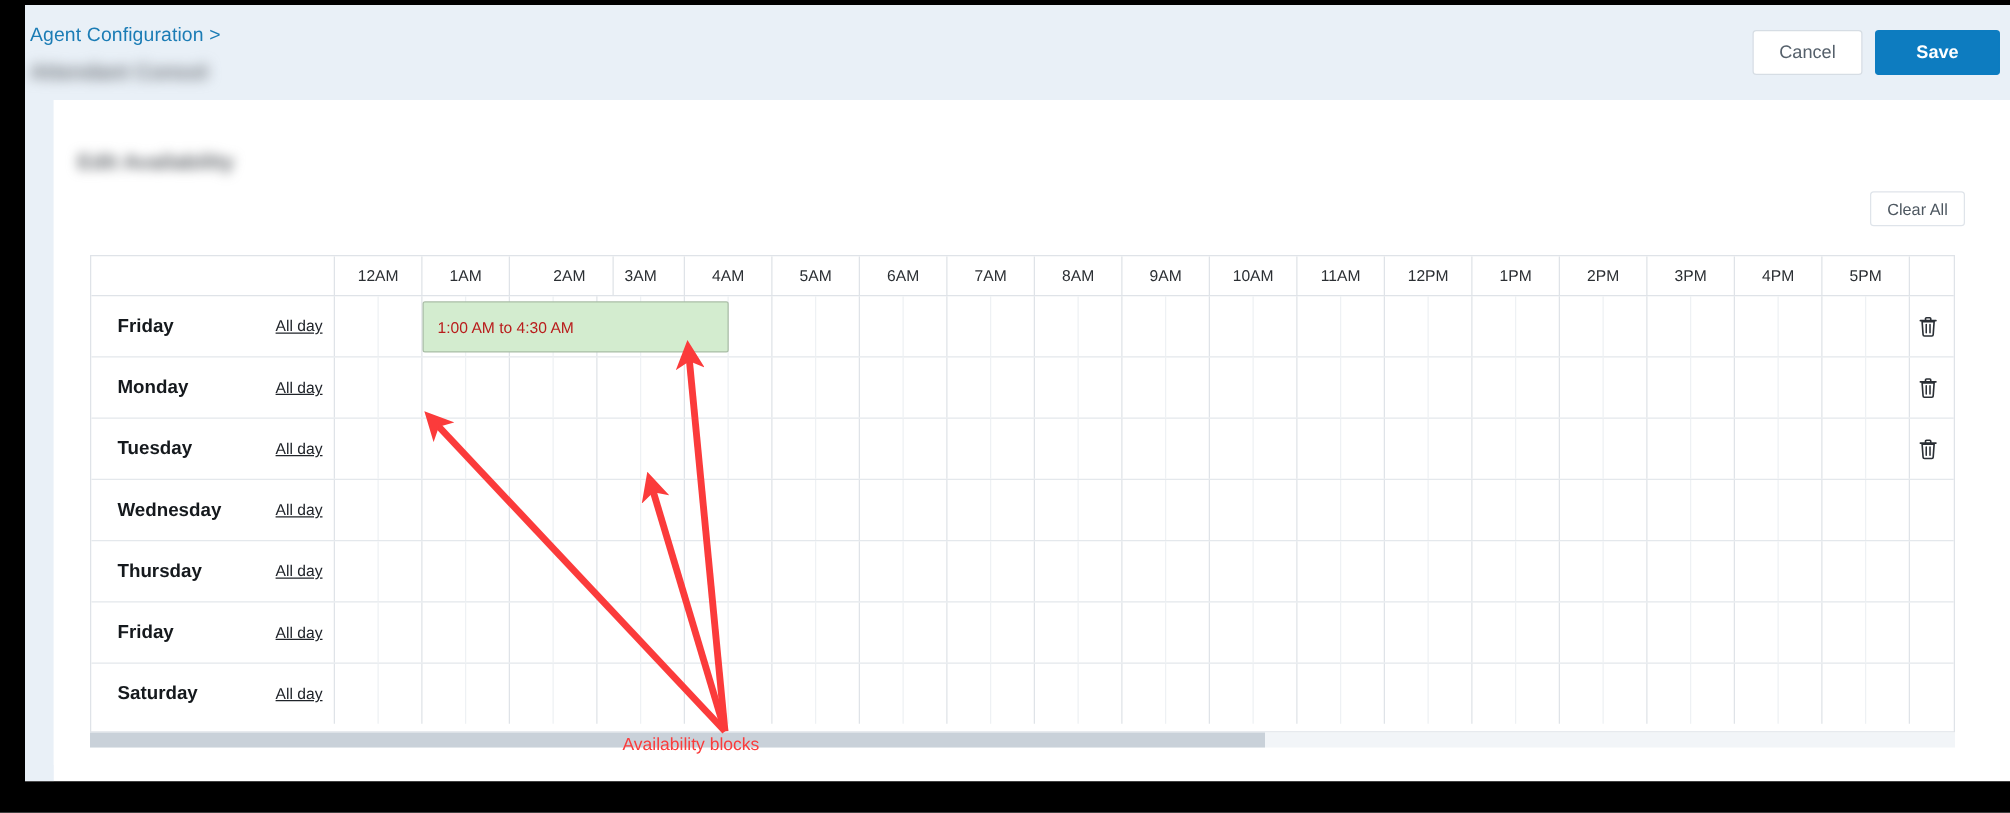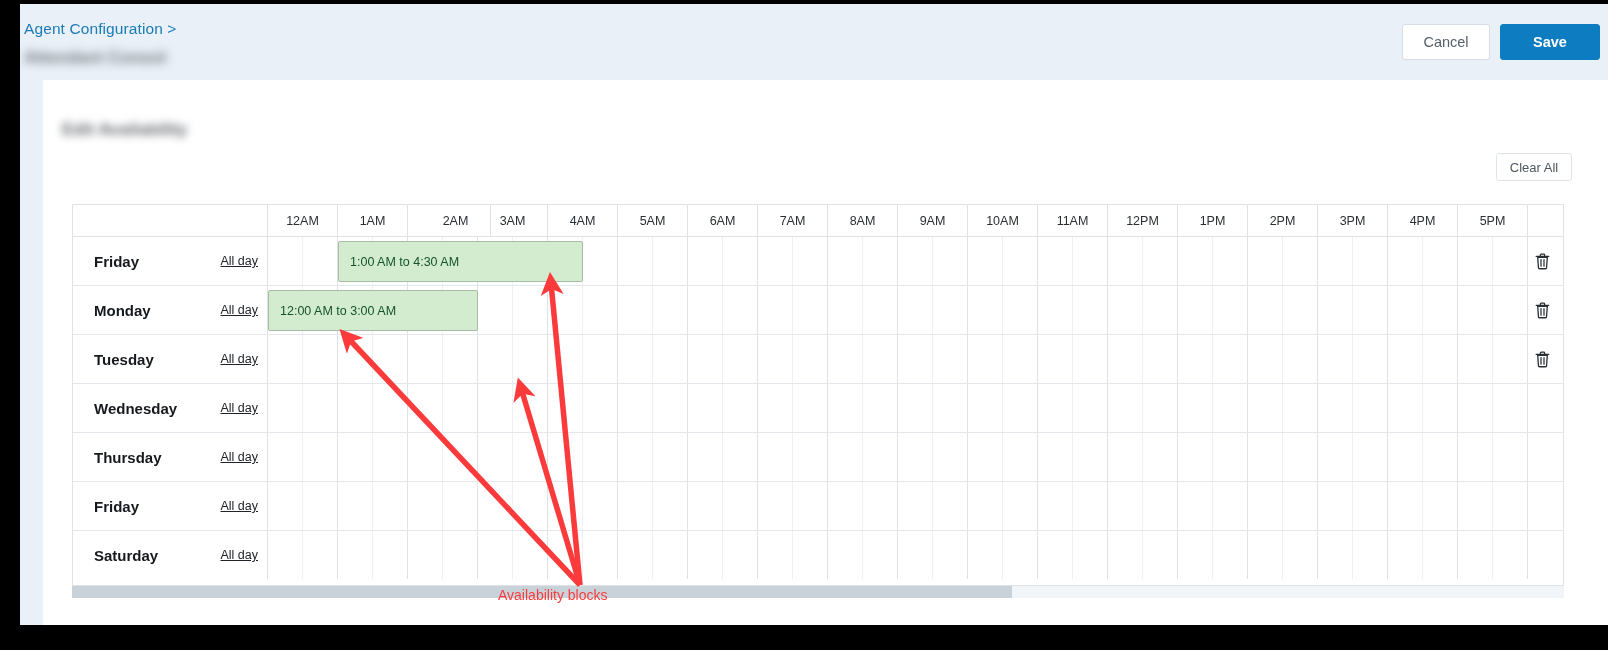--- a/index.html
+++ b/index.html
@@ -276,21 +276,21 @@
     top: 4px;
     height: 41px;
     background: #d3eccf;
     border: 1px solid #a9bda6;
     border-radius: 2px;
     box-sizing: border-box;
     display: flex;
     align-items: center;
     padding-left: 11px;
     font-size: 12.5px;
-    color: #14532d;
+    color: #b91c1c;
     cursor: pointer;
     z-index: 5;
     white-space: nowrap;
   }
 
   .trash-btn {
     position: absolute;
     right: 12px;
     top: 50%;
     transform: translateY(-50%);
@@ -440,21 +440,20 @@
               <div class="hour-cell" style="left: 755px;"></div>
               <div class="hour-cell" style="left: 825px;"></div>
               <div class="hour-cell" style="left: 895px;"></div>
               <div class="hour-cell" style="left: 965px;"></div>
               <div class="hour-cell" style="left: 1035px;"></div>
               <div class="hour-cell" style="left: 1105px;"></div>
               <div class="hour-cell" style="left: 1175px;"></div>
               <div class="hour-cell" style="left: 1245px;"></div>
               <div class="hour-cell" style="left: 1315px;"></div>
               <div class="hour-cell" style="left: 1385px;"></div>
-              <div class="avail-block" style="left: 195px; width: 210px;">12:00 AM to 3:00 AM</div>
               <div class="trash-btn">
                 <svg width="15" height="17" viewBox="0 0 15 17" aria-hidden="true">
                   <path d="M1.3 3.4 h12.4" stroke="#2a2f35" stroke-width="1.4" fill="none" stroke-linecap="round"></path>
                   <path d="M5.4 3.3 v-1.3 a0.8 0.8 0 0 1 0.8-0.8 h2.6 a0.8 0.8 0 0 1 0.8 0.8 v1.3" stroke="#2a2f35" stroke-width="1.3" fill="none"></path>
                   <path d="M2.7 4.3 h9.6 l-0.75 10.4 a1.1 1.1 0 0 1-1.1 1.05 h-5.9 a1.1 1.1 0 0 1-1.1-1.05 z" stroke="#2a2f35" stroke-width="1.3" fill="none"></path>
                   <path d="M6.0 6.6 v6.6 M9.0 6.6 v6.6" stroke="#2a2f35" stroke-width="1.25" stroke-linecap="round"></path>
                 </svg>
               </div>
             </div>
             <div class="row" style="top: 98px;">

